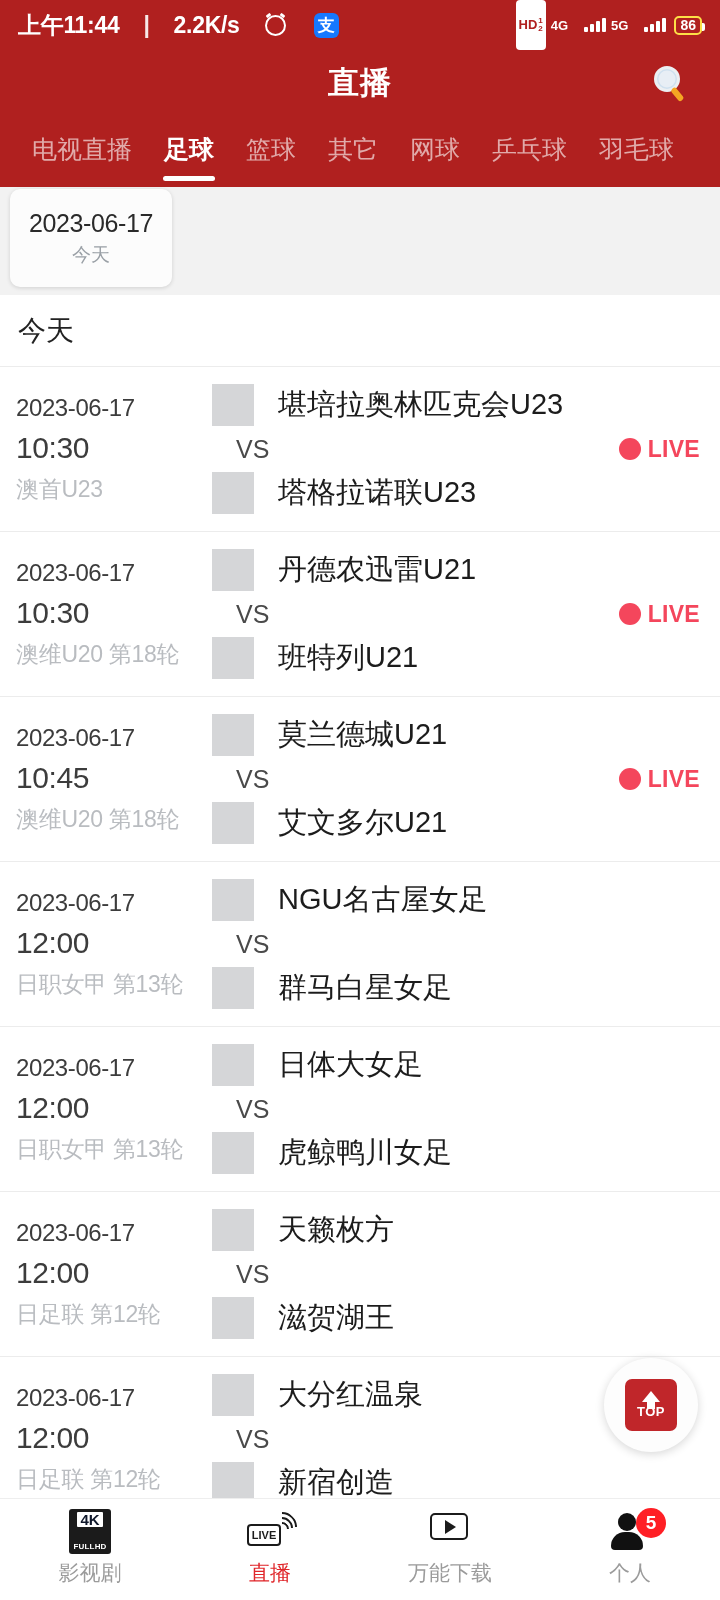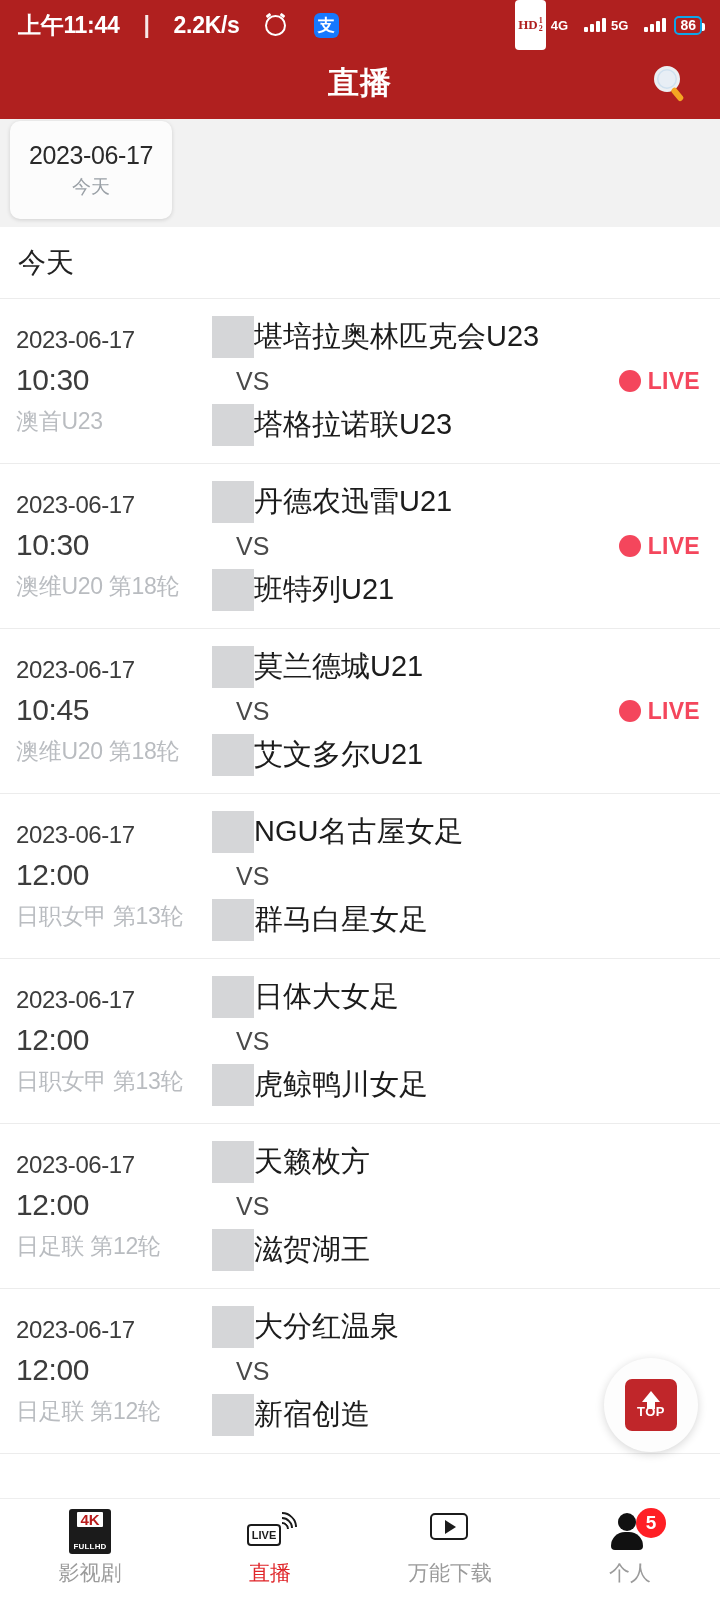--- a/index.html
+++ b/index.html
@@ -28,31 +28,31 @@
   .alarm-icon::before { left:-1px; transform: rotate(-40deg);}
   .alarm-icon::after { right:-1px; transform: rotate(40deg);}
   .alipay-icon {
     width: 25px; height: 25px; background: #1678ff; border-radius: 6px;
     color: #fff; font-size: 17px; line-height: 25px; text-align: center; font-weight: 700;
     margin-left: 4px;
   }
   .sb-right { display: flex; align-items: center; gap: 5px; }
   .hd-badge {
     background: #fff; color: #b0201f; font-size: 13px; font-weight: 800;
-    border-radius: 4px; padding: 17px 3px; line-height: 1.05; display:flex; align-items:center;font-family:Liberation Serif, serif;
+    border-radius: 4px; padding: 17px 3px; line-height: 1.05; display:flex; align-items:center;
   }
   .hd-badge .frac { display:flex; flex-direction:column; font-size:8px; line-height:1; margin-left:1px;}
   .sig { display: flex; align-items: flex-end; gap: 2px; }
   .sig i { display:block; width:4px; background:#fff; border-radius:1px; }
   .sig i:nth-child(1){height:5px;} .sig i:nth-child(2){height:8px;}
   .sig i:nth-child(3){height:11px;} .sig i:nth-child(4){height:14px;}
   .net-group { display:flex; align-items:flex-end; gap:16px; }
   .net-label { font-size: 13px; font-weight: 700; align-self: flex-start; margin-bottom:-2px;}
   .batt {
-    border: 2px solid #0ea5e9; border-radius: 5px; padding: 0 4px; font-size: 14px;
+    border: 2px solid #fde047; border-radius: 5px; padding: 0 4px; font-size: 14px;
     font-weight: 700; position: relative; margin-left: 3px; height:19px; display:flex; align-items:center;
   }
   .batt::after { content:""; position:absolute; right:-5px; top:5px; width:3px; height:8px; background:#fff; border-radius:0 2px 2px 0;}
 
   
   .titlebar {
     background: #b0201f; height: 65px; position: relative;
     display: flex; align-items: center; justify-content: center;
   }
   .app-title { color:#fff; font-size: 31px; font-weight: 600; letter-spacing: 1px; }
@@ -101,21 +101,21 @@
   .match-row {
     display: flex; align-items: center;
     height: 165px; border-bottom: 1px solid #ececec; padding: 0 14px 0 16px;
     position: relative;
   }
   .m-left { width: 196px; flex: 0 0 196px; display:flex; flex-direction:column; justify-content:center; gap:9px; }
   .m-date { font-size: 24px; color: #3c3c3c; letter-spacing:-0.4px;}
   .m-time { font-size: 30px; color: #3c3c3c; letter-spacing:-0.4px;}
   .m-league { font-size: 23px; color: #b9bcc0; letter-spacing:-0.3px;}
   .m-center { flex: 1 1 auto; display:flex; flex-direction:column; justify-content:center; gap:6px; min-width:0;}
-  .team-line { display:flex; align-items:center; gap: 0; }
+  .team-line { display:flex; align-items:center; gap: 24px; }
   .team-logo { width: 42px; height: 42px; background:#d5d6d8; flex:0 0 42px; }
   .team-name { font-size: 29px; color:#1c1c1c; white-space: nowrap; overflow: hidden; }
   .vs-line { font-size: 25px; color:#4a4a4a; padding-left: 24px; height: 34px; display:flex; align-items:center;}
   .m-right { width: 128px; flex:0 0 128px; display:flex; align-items:center; justify-content:flex-end; padding-right:6px;}
   .live-badge { display:flex; align-items:center; gap: 7px; }
   .live-dot { width: 22px; height: 22px; border-radius:50%; background:#f4465c; }
   .live-text { font-size: 23px; font-weight: 800; color:#f4465c; letter-spacing: .3px;}
 
   
   .top-fab {
@@ -142,21 +142,21 @@
     display:flex; align-items:center;
   }
   .nav-item { flex:1 1 0; display:flex; flex-direction:column; align-items:center; justify-content:center; gap:9px; position:relative; height:100%;}
   .nav-label { font-size: 21px; color:#9b9b9b; }
   .nav-item.active .nav-label { color:#e0262a; }
   .nav-icon { height: 38px; display:flex; align-items:center; justify-content:center; position:relative;}
   .ic-4k {
     background:#1b1b1b; color:#fff; border-radius:3px; padding: 3px 4px;
     display:flex; flex-direction:column; align-items:center; line-height:1;
   }
-  .ic-4k .a { font-size: 15px; font-weight:800; background:#fff; color:#b91c1c; padding:0 3px; border-radius:1px;}
+  .ic-4k .a { font-size: 15px; font-weight:800; background:#fff; color:#0f172a; padding:0 3px; border-radius:1px;}
   .ic-4k .b { font-size: 8px; font-weight:800; margin-top:16px; letter-spacing:.2px;}
   .ic-live { position:relative; width:46px; height:36px; }
   .ic-live .box {
     position:absolute; left:0; bottom:3px; width:34px; height:22px;
     border:2.6px solid #1b1b1b; border-radius:4px;
     display:flex; align-items:center; justify-content:center;
     font-size:11px; font-weight:800; color:#1b1b1b;
   }
   .ic-live .w1, .ic-live .w2, .ic-live .w3 {
     position:absolute; border: 2.4px solid #1b1b1b; border-color: #1b1b1b transparent transparent transparent;
@@ -228,20 +228,43 @@
     <span class="app-title">直播</span>
     <span class="search-btn">
       <svg width="44" height="44" viewBox="0 0 44 44">
         <circle cx="19" cy="18" r="11.5" fill="#cfe0ef" stroke="#eceff2" stroke-width="3"></circle>
         <circle cx="19" cy="18" r="8.5" fill="#e8eef5"></circle>
         <rect x="26" y="26" width="6" height="15" rx="2.5" fill="#f5a623" transform="rotate(-40 29 33)"></rect>
       </svg>
     </span>
   </div>
 
+  <div class="tabs" id="tabs-host">
+      <div class="tab">
+        <span>电视直播</span>
+      </div>
+      <div class="tab active">
+        <span>足球</span>
+      </div>
+      <div class="tab">
+        <span>篮球</span>
+      </div>
+      <div class="tab">
+        <span>其它</span>
+      </div>
+      <div class="tab">
+        <span>网球</span>
+      </div>
+      <div class="tab">
+        <span>乒乓球</span>
+      </div>
+      <div class="tab">
+        <span>羽毛球</span>
+      </div>
+    </div>
   <div class="date-strip"></div>
 
   <div class="date-row" id="date-host">
       <div class="date-chip">
         <div class="d-main">2023-06-17</div>
         <div class="d-sub">今天</div>
       </div>
     </div>
 
   <div class="section-head">

